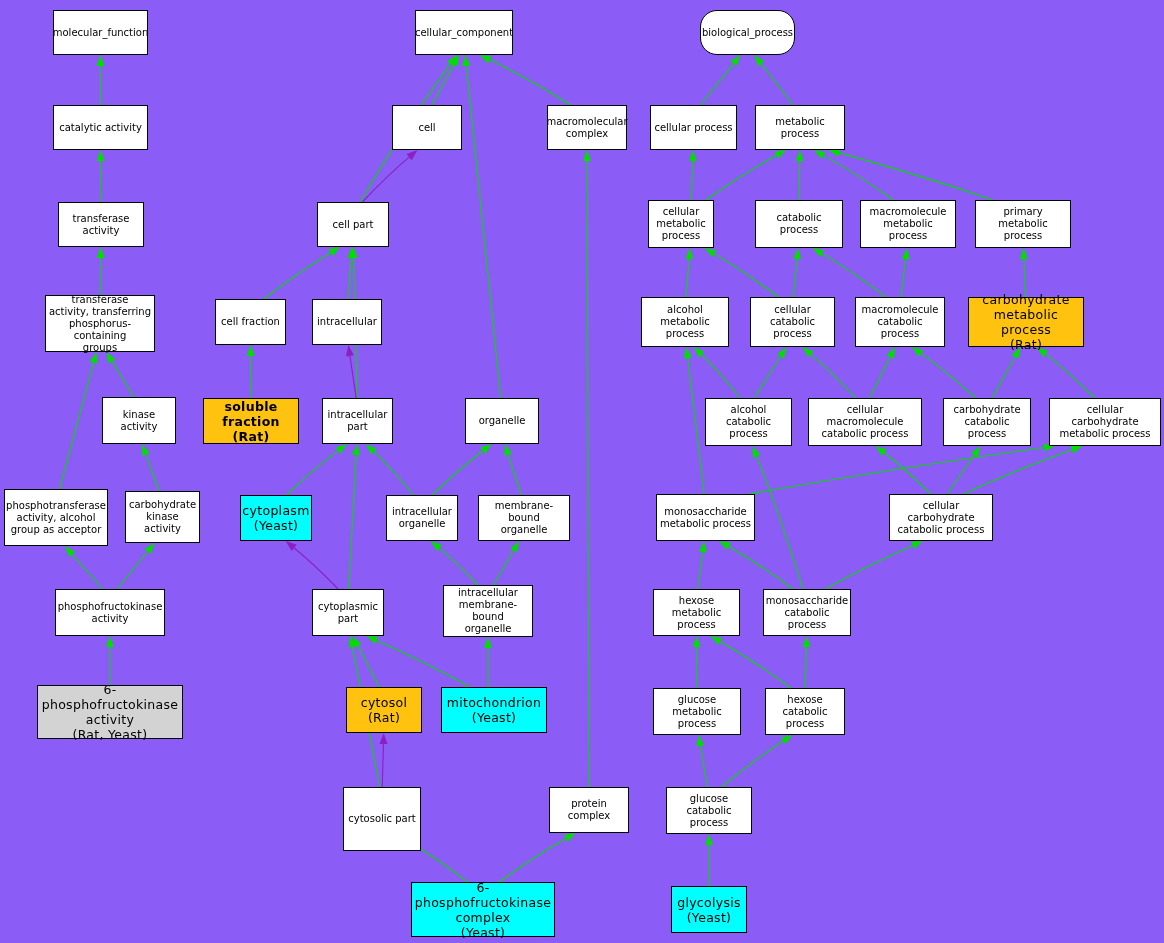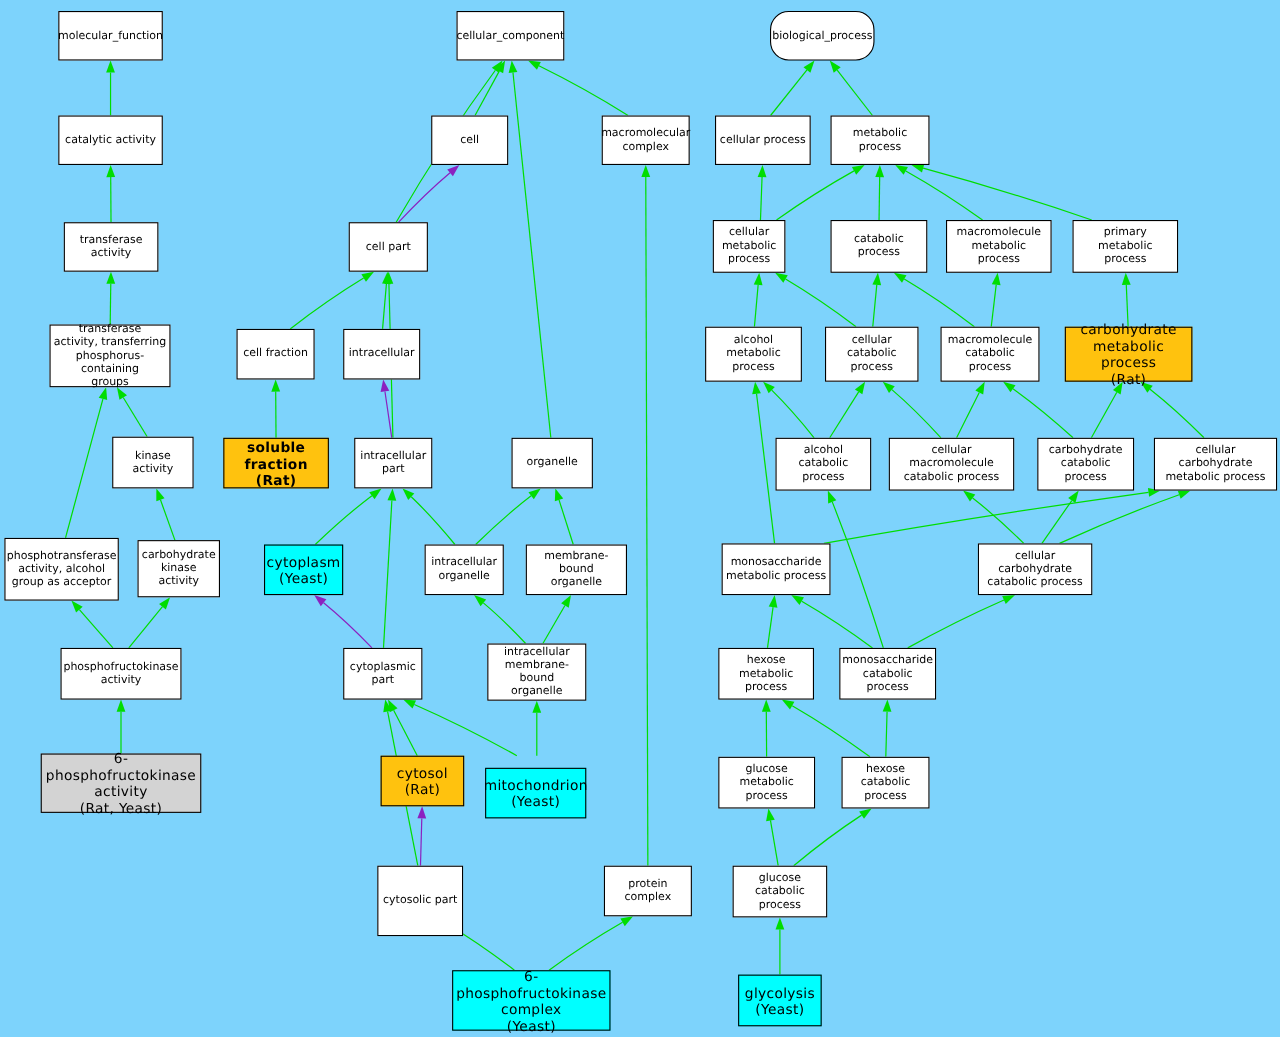--- a/index.html
+++ b/index.html
@@ -4,21 +4,21 @@
 <style>
   html, body {
     margin: 0;
     padding: 0;
     background: #ffffff;
   }
   #canvas {
     position: relative;
     width: 1164px;
     height: 943px;
-    background: #7dd3fc;
+    background: #8b5cf6;
     font-family: "DejaVu Sans", sans-serif;
     overflow: hidden;
   }
   #edges {
     position: absolute;
     left: 0;
     top: 0;
     width: 1164px;
     height: 943px;
     pointer-events: none;
@@ -232,21 +232,21 @@
 organelle</span></div>
     <div class="node" style="left: 478px; top: 495px; width: 92px; height: 46px;"><span>membrane-bound
 organelle</span></div>
     <div class="node" style="left: 312px; top: 589px; width: 72px; height: 47px;"><span>cytoplasmic
 part</span></div>
     <div class="node" style="left: 443px; top: 585px; width: 90px; height: 52px;"><span>intracellular
 membrane-bound
 organelle</span></div>
     <div class="node orange hl" style="left: 346px; top: 687px; width: 76px; height: 46px;"><span>cytosol
 (Rat)</span></div>
-    <div class="node cyan hl" style="left: 441px; top: 687px; width: 92px; height: 46px; margin-top: 11px;"><span>mitochondrion
+    <div class="node cyan hl" style="left: 441px; top: 687px; width: 106px; height: 46px;"><span>mitochondrion
 (Yeast)</span></div>
     <div class="node" style="left: 343px; top: 787px; width: 78px; height: 64px;"><span>cytosolic part</span></div>
     <div class="node" style="left: 549px; top: 787px; width: 80px; height: 46px;"><span>protein complex</span></div>
     <div class="node cyan hl" style="left: 411px; top: 882px; width: 144px; height: 55px;"><span>6-phosphofructokinase
 complex
 (Yeast)</span></div>
     <div class="node" style="left: 700px; top: 10px; width: 95px; height: 45px; border-radius: 17px;"><span>biological_process</span></div>
     <div class="node" style="left: 650px; top: 105px; width: 87px; height: 45px;"><span>cellular process</span></div>
     <div class="node" style="left: 755px; top: 105px; width: 90px; height: 45px;"><span>metabolic process</span></div>
     <div class="node" style="left: 648px; top: 200px; width: 66px; height: 48px;"><span>cellular metabolic

